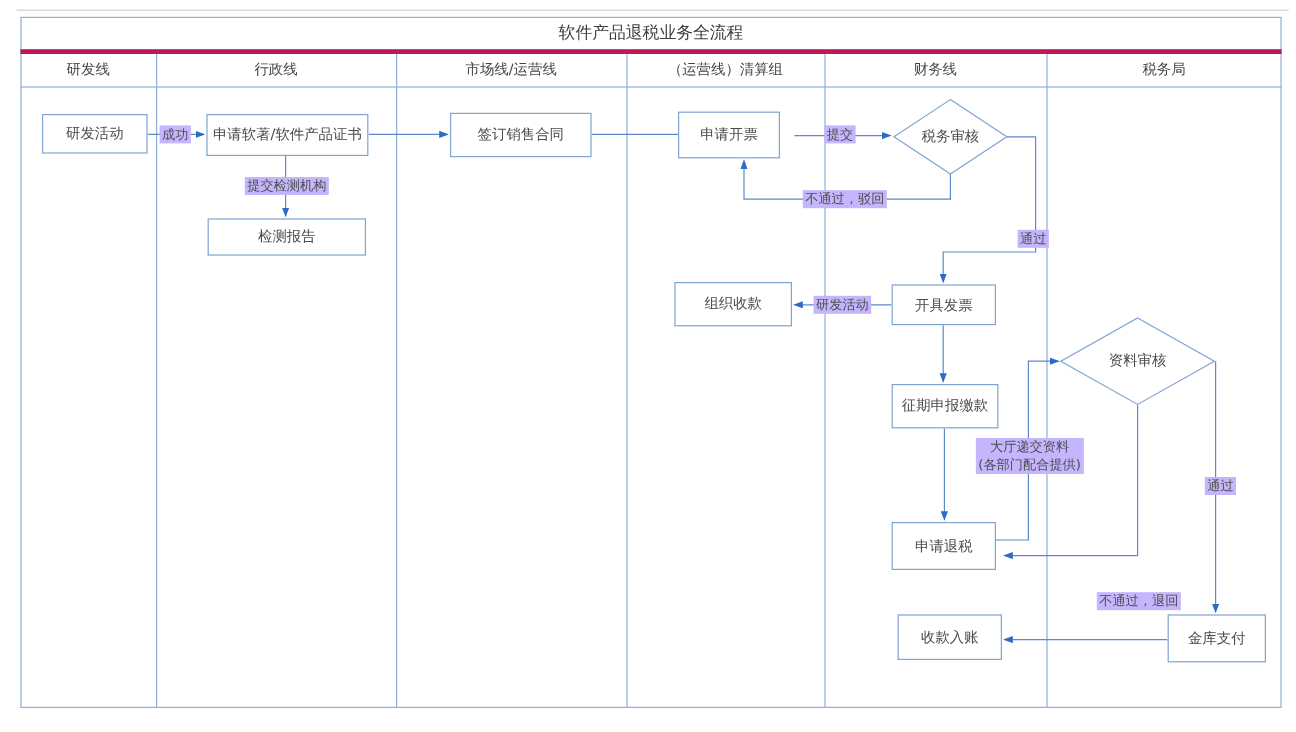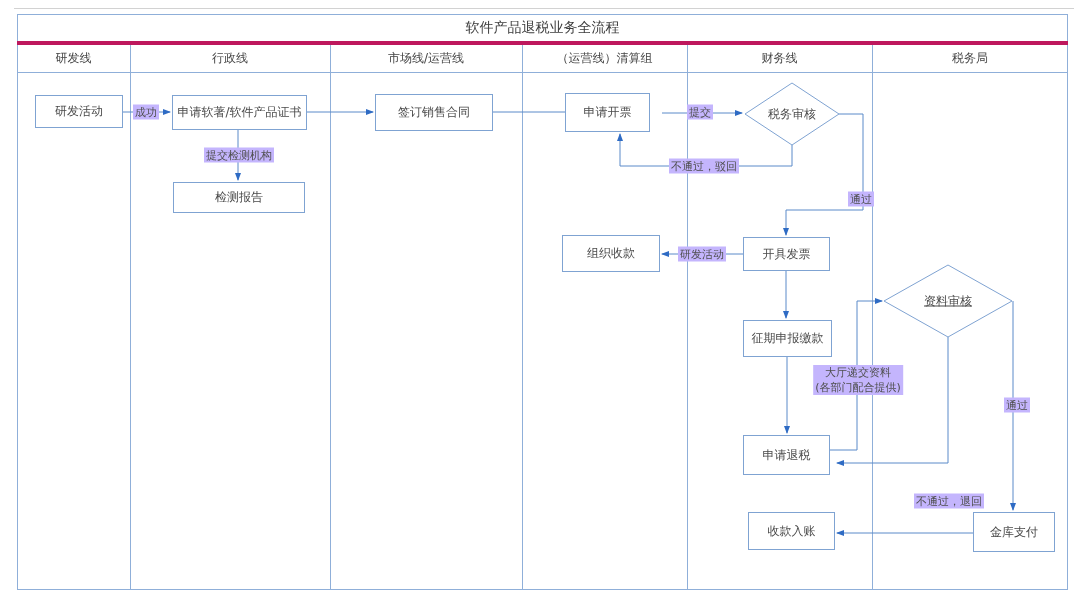--- a/index.html
+++ b/index.html
@@ -79,21 +79,21 @@
   <div class="node" style="left:375px;top:94px;width:118px;height:37px;">签订销售合同</div>
   <div class="node" style="left:565px;top:93px;width:85px;height:39px;">申请开票</div>
   <div class="node" style="left:562px;top:235px;width:98px;height:37px;">组织收款</div>
   <div class="node" style="left:743px;top:237px;width:87px;height:34px;">开具发票</div>
   <div class="node" style="left:743px;top:320px;width:89px;height:37px;">征期申报缴款</div>
   <div class="node" style="left:743px;top:435px;width:87px;height:40px;">申请退税</div>
   <div class="node" style="left:748px;top:512px;width:87px;height:38px;">收款入账</div>
   <div class="node" style="left:973px;top:512px;width:82px;height:40px;">金库支付</div>
 
   <div class="dlabel" style="left:792px;top:114px;">税务审核</div>
-  <div class="dlabel" style="left:948px;top:301px;text-decoration:underline;">资料审核</div>
+  <div class="dlabel" style="left:948px;top:301px;">资料审核</div>
 
   <div class="elabel" style="left:146px;top:112px;">成功</div>
   <div class="elabel" style="left:239px;top:155px;">提交检测机构</div>
   <div class="elabel" style="left:700px;top:112px;">提交</div>
   <div class="elabel" style="left:704px;top:166px;">不通过，驳回</div>
   <div class="elabel" style="left:861px;top:199px;">通过</div>
   <div class="elabel" style="left:702px;top:254px;">研发活动</div>
   <div class="elabel" style="left:858px;top:380px;">
     <span style="display:block;">大厅递交资料</span>
     <span style="display:block;">(各部门配合提供)</span>

